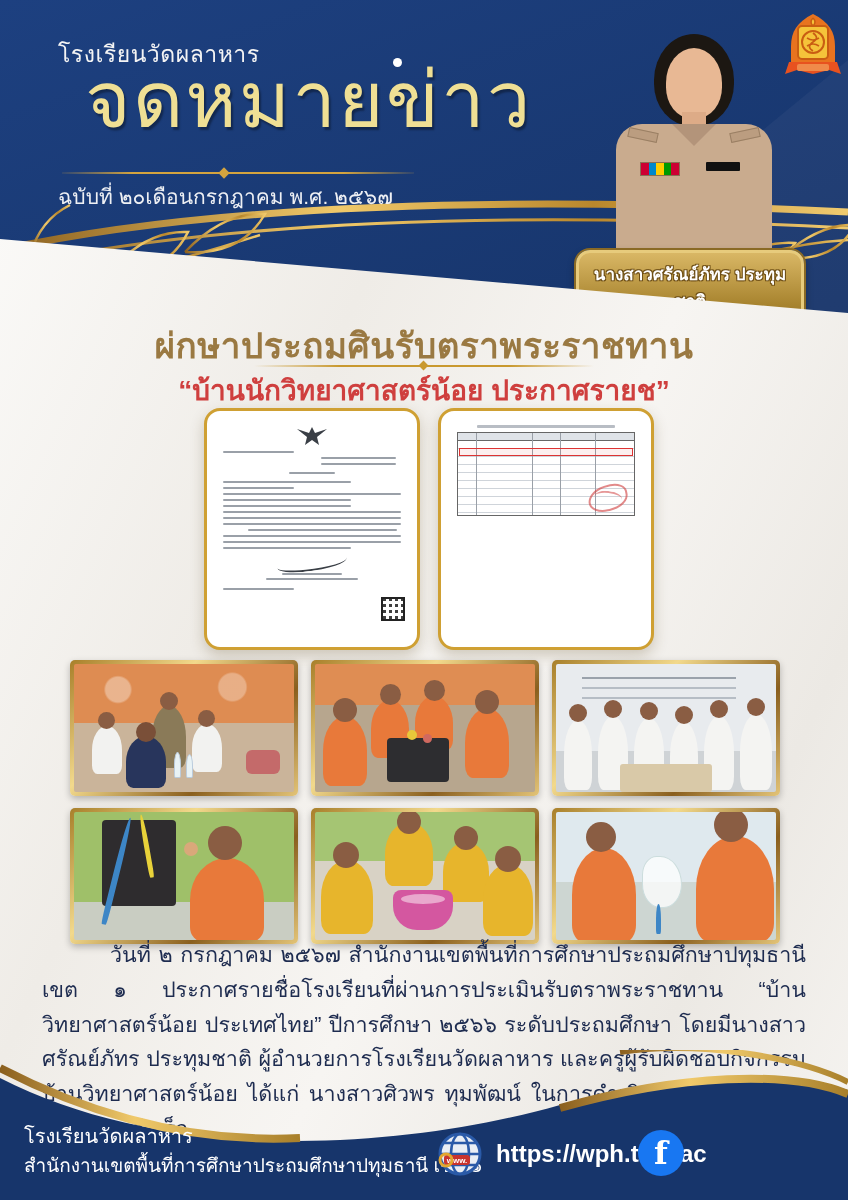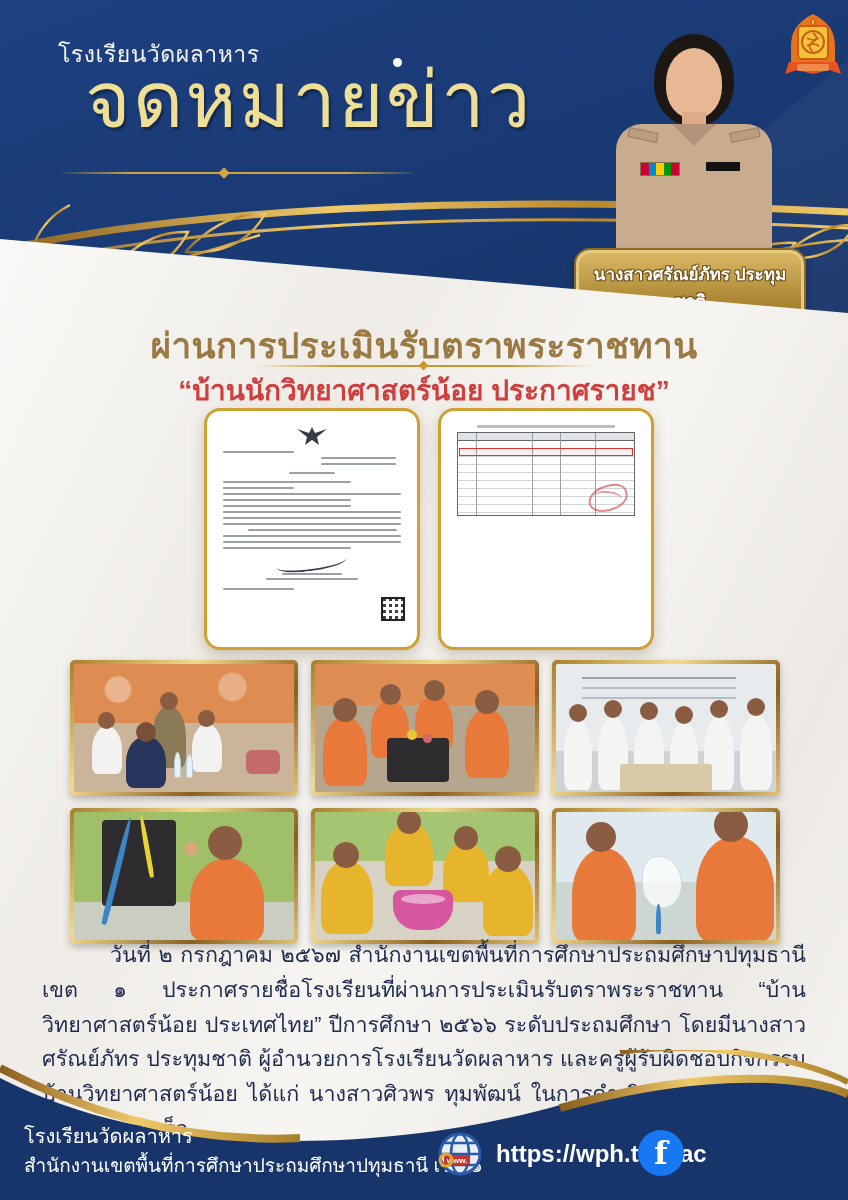--- a/index.html
+++ b/index.html
@@ -149,20 +149,21 @@
     </g>
   </svg>
 
   <div class="school-name">โรงเรียนวัดผลาหาร</div>
   <div class="mast-dot"></div>
   <div class="masthead">จดหมายข่าว</div>
   <div class="mast-rule">
       <span class="ln"></span>
       <span class="gem"></span>
     </div>
+  <div class="issue-line">ฉบับที่ ๒๐เดือนกรกฎาคม พ.ศ. ๒๕๖๗</div>
 
   <div class="portrait">
     <span class="hair"></span>
     <span class="face"></span>
     <span class="neck"></span>
     <span class="body"></span>
     <span class="ep1"></span>
     <span class="ep2"></span>
     <span class="collar"></span>
     <span class="ribbons"></span>
@@ -179,21 +180,21 @@
     <rect x="14" y="52" width="32" height="7" rx="2" fill="#f08a4a"></rect>
   </svg>
 
   <div class="badge">
     <div class="nm">นางสาวศรัณย์ภัทร  ประทุมชาติ</div>
     <div class="pos">ผู้อำนวยการโรงเรียนวัดผลาหาร</div>
   </div>
 
   <div class="sheet"></div>
 
-  <div class="headline">ผ่านการประเมินรับตราพระราชทาน</div>
+  <div class="headline">ผ่กษาประถมศินรับตราพระราชทาน</div>
   <div class="head-rule">
       <span class="ln"></span>
       <span class="gem"></span>
     </div>
   <div class="subheadline">“บ้านนักวิทยาศาสตร์น้อย  ประกาศรายช”</div>
 
   <div class="doc doc-letter">
     <svg class="garuda" width="34" height="22" viewBox="0 0 34 22">
       <path d="M17 2 L20 8 L32 4 L22 12 L24 20 L17 15 L10 20 L12 12 L2 4 L14 8 Z" fill="#3a3f46"></path>
     </svg>

